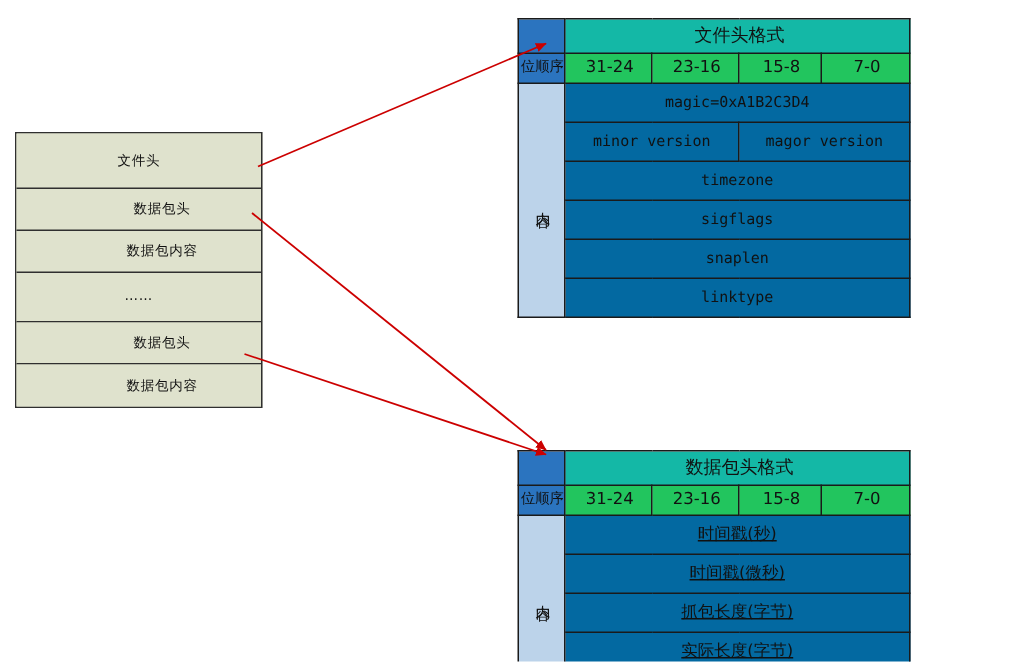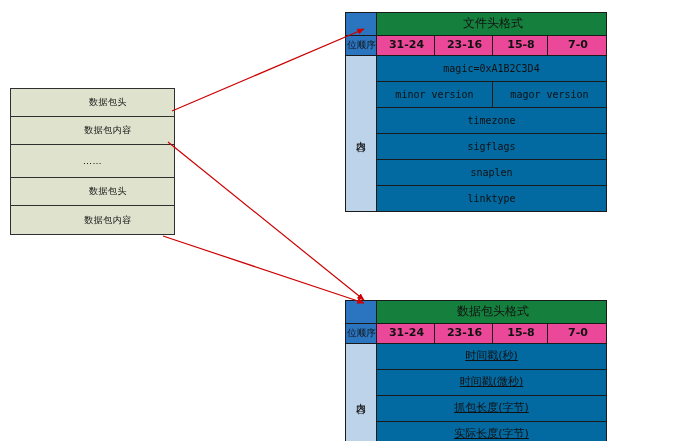--- a/index.html
+++ b/index.html
@@ -59,48 +59,47 @@
   .fmt-table td {
     border: 1px solid #1a1a1a;
     padding: 0;
     text-align: center;
     vertical-align: middle;
     font-size: 10px;
     color: #111;
     line-height: 1.1;
   }
   .title-cell {
-    background: #15803d;
+    background: #14b8a6;
     color: #0b0b0b;
     text-align: center;
     padding-left: 3px !important;
     font-size: 12px !important;
     height: 22px;
   }
   .corner-cell {
     background: #2b74bf;
     width: 31px;
   }
   .bitorder-cell {
     background: #2b74bf;
     color: #0b0b0b;
     text-align: left;
     padding-left: 1px !important;
     font-size: 9.5px !important;
     height: 19px;
     width: 31px;
   }
   .bitrange-cell {
-    background: #ec4899;
+    background: #22c55e;
     color: #0b0b0b;
     text-align: center;
     padding-left: 2px !important;
     font-size: 11px !important;
     height: 19px;
-    font-weight: bold;
   }
   .content-label-cell {
     background: #bcd3ea;
     color: #111;
     font-size: 10px;
     width: 31px;
     writing-mode: vertical-rl;
     text-orientation: upright;
     letter-spacing: 1px;
     white-space: nowrap;
@@ -128,20 +127,23 @@
     width: 685px; height: 441px;
     pointer-events: none;
   }
 </style>
 </head>
 <body>
 
 <div id="canvas">
 
   <div class="stack" id="file-stack">
+    <div class="stack-block b-h37">
+      <span>文件头</span>
+    </div>
     <div class="stack-block b-h28">
       <span>数据包头</span>
     </div>
     <div class="stack-block b-h28">
       <span>数据包内容</span>
     </div>
     <div class="stack-block b-h33">
       <span>……</span>
     </div>
     <div class="stack-block b-h28">

